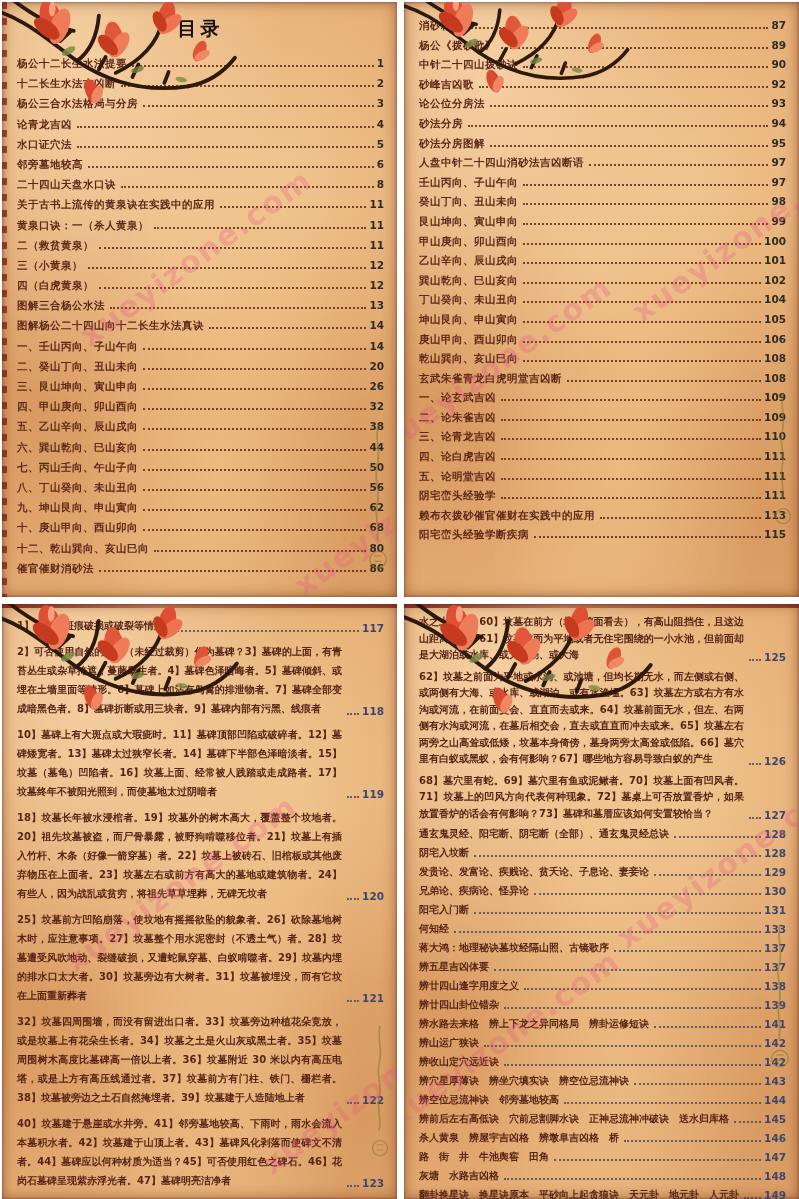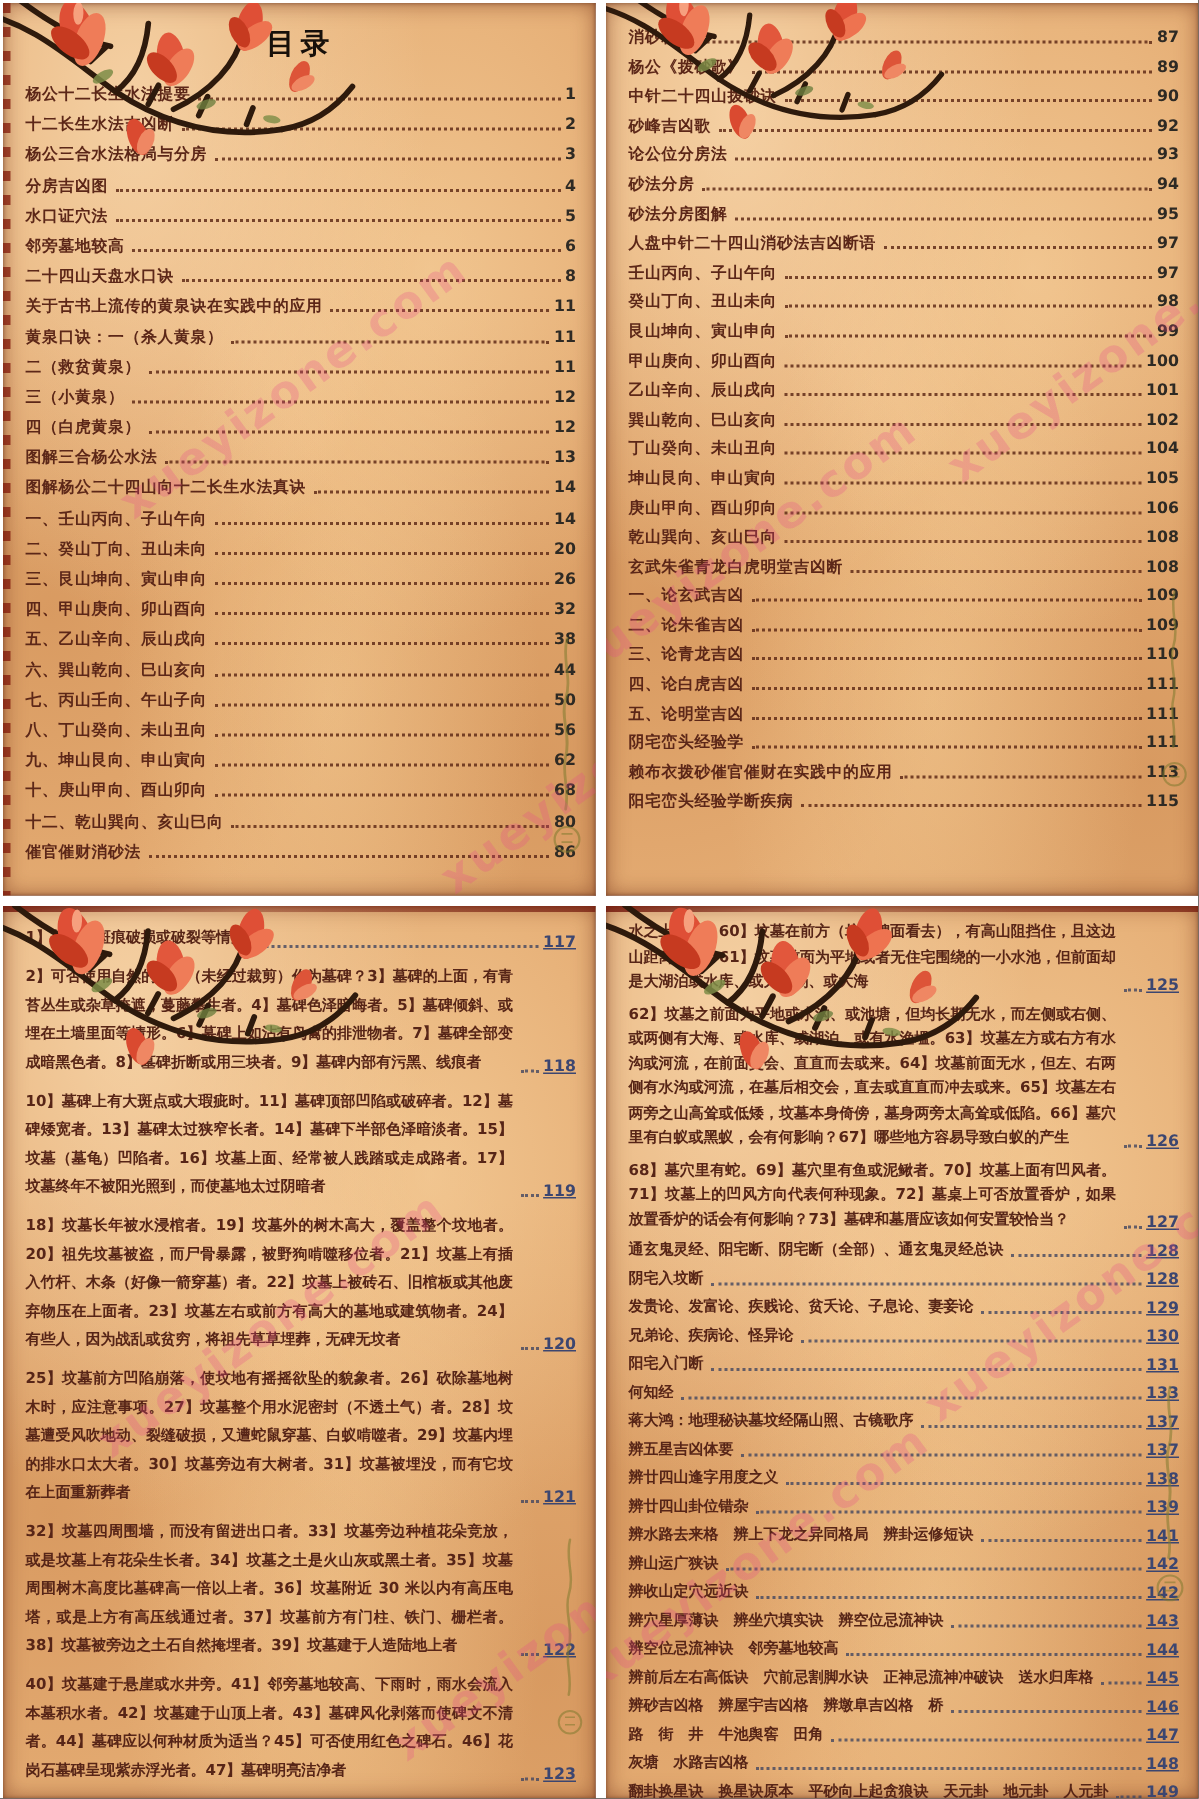--- a/index.html
+++ b/index.html
@@ -31,21 +31,21 @@
   .row .t{flex:0 1 auto;font-weight:700;color:#5c2718;font-size:10.5px;line-height:14px;
         letter-spacing:.5px;}
   .pg3 .row .t,.pg4 .row .t{font-size:10px;letter-spacing:0;color:#572517;}
   .row.block .t{text-align:justify;}
   .pg3 .row.block .t{line-height:19px;}
   .pg4 .row.block .t{line-height:16.5px;}
   .leader{flex:1 0 12px;height:0;align-self:flex-end;margin:0 3px 3px 5px;
         border-bottom:2px dotted rgba(96,44,24,.85);}
   .pg3 .leader,.pg4 .leader{border-bottom-color:rgba(66,70,96,.8);}
   .n{flex:none;font-weight:700;font-size:10.5px;color:#2e2a24;line-height:13px;}
-  .pg3 .n,.pg4 .n{color:#3c4670;text-decoration:underline;}
+  .pg3 .n,.pg4 .n{color:#3c4670;}
   .wm{position:absolute;font-size:30px;font-weight:700;letter-spacing:2px;white-space:nowrap;
         color:rgba(230,72,140,.26);transform:rotate(-36deg);pointer-events:none;z-index:4;}
   .flower{position:absolute;pointer-events:none;z-index:5;}
   .scribble{position:absolute;color:rgba(128,122,48,.55);z-index:3;pointer-events:none;}
   svg.defs{position:absolute;width:0;height:0;overflow:hidden;}
 </style>
 </head>
 <body>
 
 <svg class="defs">
@@ -110,21 +110,21 @@
             <span class="t">十二长生水法吉凶断</span>
             <span class="leader"></span>
             <span class="n">2</span>
           </div>
           <div class="row">
             <span class="t">杨公三合水法格局与分房</span>
             <span class="leader"></span>
             <span class="n">3</span>
           </div>
           <div class="row">
-            <span class="t">分房吉凶图</span>
+            <span class="t">论青龙吉凶</span>
             <span class="leader"></span>
             <span class="n">4</span>
           </div>
           <div class="row">
             <span class="t">水口证穴法</span>
             <span class="leader"></span>
             <span class="n">5</span>
           </div>
           <div class="row">
             <span class="t">邻旁墓地较高</span>
@@ -538,21 +538,21 @@
             <span class="t">辨空位忌流神诀　邻旁墓地较高</span>
             <span class="leader"></span>
             <span class="n">144</span>
           </div>
           <div class="row">
             <span class="t">辨前后左右高低诀　穴前忌割脚水诀　正神忌流神冲破诀　送水归库格</span>
             <span class="leader"></span>
             <span class="n">145</span>
           </div>
           <div class="row">
-            <span class="t">辨砂吉凶格　辨屋宇吉凶格　辨墩阜吉凶格　桥</span>
+            <span class="t">杀人黄泉　辨屋宇吉凶格　辨墩阜吉凶格　桥</span>
             <span class="leader"></span>
             <span class="n">146</span>
           </div>
           <div class="row">
             <span class="t">路　街　井　牛池舆窖　田角</span>
             <span class="leader"></span>
             <span class="n">147</span>
           </div>
           <div class="row">
             <span class="t">灰塘　水路吉凶格</span>

